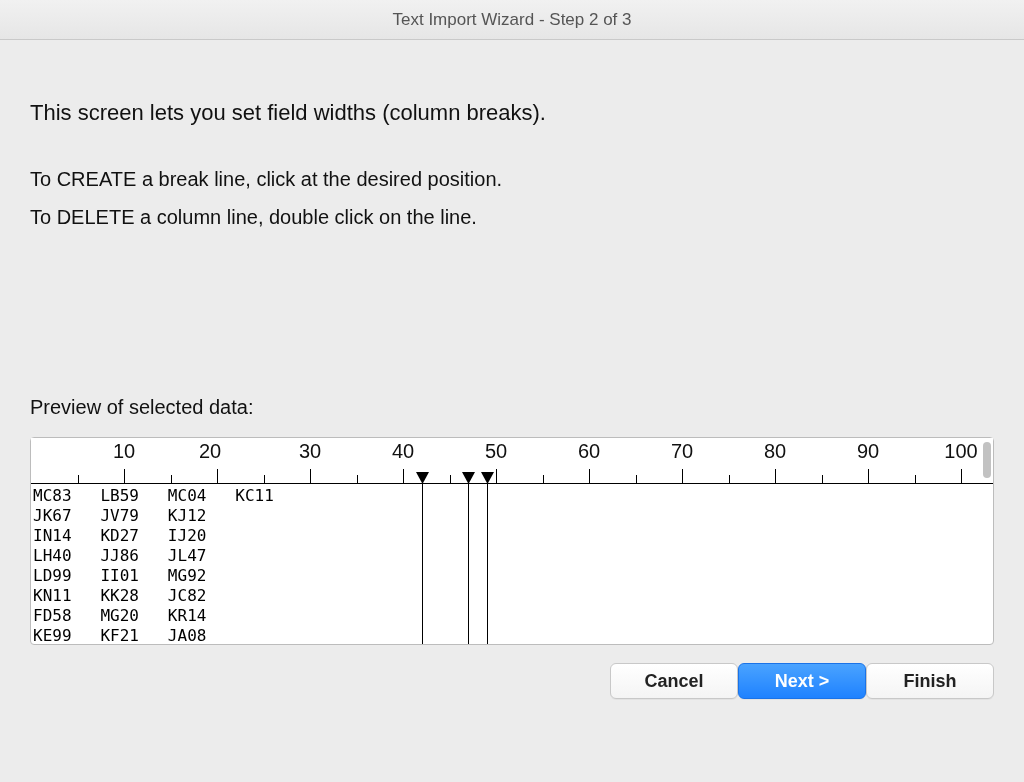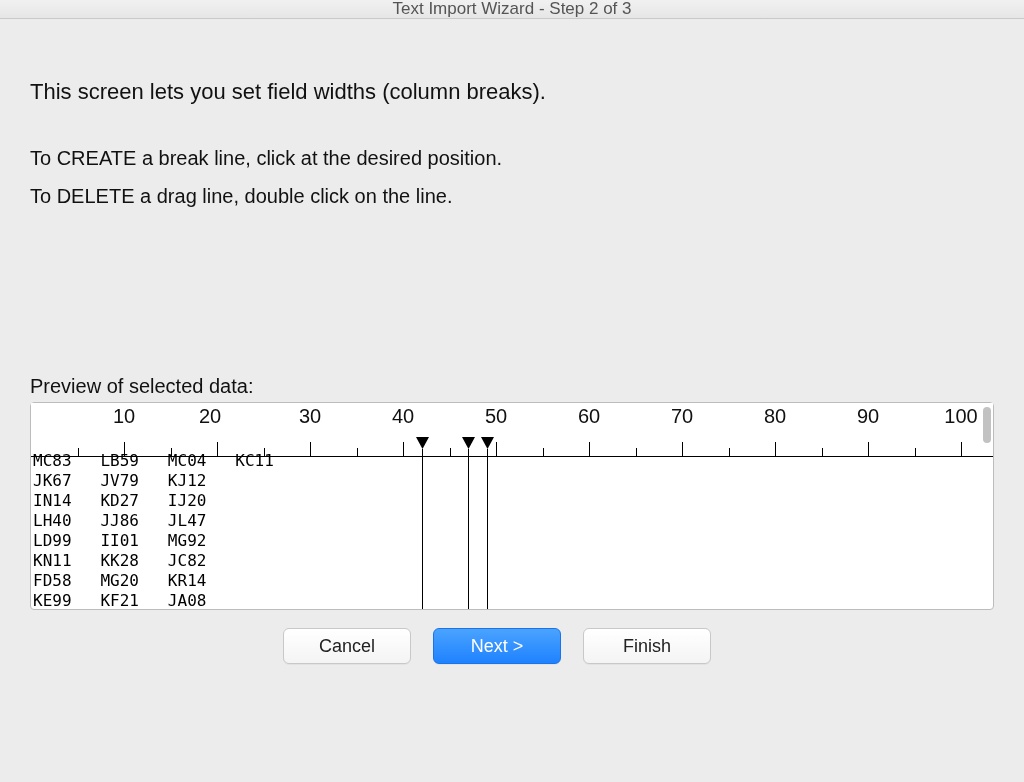--- a/index.html
+++ b/index.html
@@ -4,21 +4,21 @@
 <style>
   * { box-sizing: border-box; }
   html, body {
     margin: 0; padding: 0;
     width: 1024px; height: 782px;
     font-family: -apple-system, "Helvetica Neue", Arial, sans-serif;
     background: #ececec;
     overflow: hidden;
   }
   .titlebar {
-    height: 19px;
+    height: 40px;
     background: linear-gradient(#f1f1f1, #e6e6e6);
     border-bottom: 1px solid #c9c9c9;
     display: flex;
     align-items: center;
     justify-content: center;
     font-size: 17px;
     color: #555;
   }
   .content {
     padding: 40px 30px 0 30px;
@@ -31,34 +31,34 @@
   }
   .instr {
     font-size: 20px;
     color: #111;
     line-height: 1.9;
   }
   .preview-label {
     font-size: 20px;
     color: #111;
     margin-top: 160px;
-    margin-bottom: 4px;
+    margin-bottom: 18px;
   }
   .preview-box {
     position: relative;
     width: 964px;
     height: 208px;
     background: #fff;
     border: 1px solid #bcbcbc;
     border-radius: 4px;
   }
   .ruler-area {
     position: absolute;
     left: 0; top: 0; right: 0;
-    height: 54px;
+    height: 46px;
     background: #fff;
     border-bottom: 1px solid #000;
   }
   .ruler-num {
     position: absolute;
     top: 2px;
     font-size: 20px;
     color: #111;
     transform: translateX(-50%);
   }
@@ -100,23 +100,23 @@
     position: absolute;
     right: 2px;
     top: 4px;
     width: 8px;
     height: 36px;
     background: #c2c2c2;
     border-radius: 4px;
   }
   .button-row {
     display: flex;
-    justify-content: center;
-    gap: 22px;
+    justify-content: flex-end;
     padding: 18px 30px 0 0;
+    font-weight: bold;
   }
   .btn {
     min-width: 128px;
     height: 36px;
     border-radius: 6px;
     border: 1px solid #c8c8c8;
     background: linear-gradient(#ffffff, #f4f4f4);
     font-size: 18px;
     color: #222;
     display: flex;
@@ -135,21 +135,21 @@
 <body>
 
 <div class="titlebar">
   <span>Text Import Wizard - Step 2 of 3</span>
 </div>
 
 <div class="content">
   <div class="heading">This screen lets you set field widths (column breaks).</div>
 
   <div class="instr">To CREATE a break line, click at the desired position.</div>
-  <div class="instr">To DELETE a drag line, double click on the line.</div>
+  <div class="instr">To DELETE a column line, double click on the line.</div>
 
   <div class="preview-label">Preview of selected data:</div>
 
   <div class="preview-box">
     <div class="ruler-area" id="ruler">
         <div class="tick minor" style="left: 46.5px;"></div>
         <div class="tick major" style="left: 93px;"></div>
         <div class="tick minor" style="left: 139.5px;"></div>
         <div class="tick major" style="left: 186px;"></div>
         <div class="tick minor" style="left: 232.5px;"></div>

